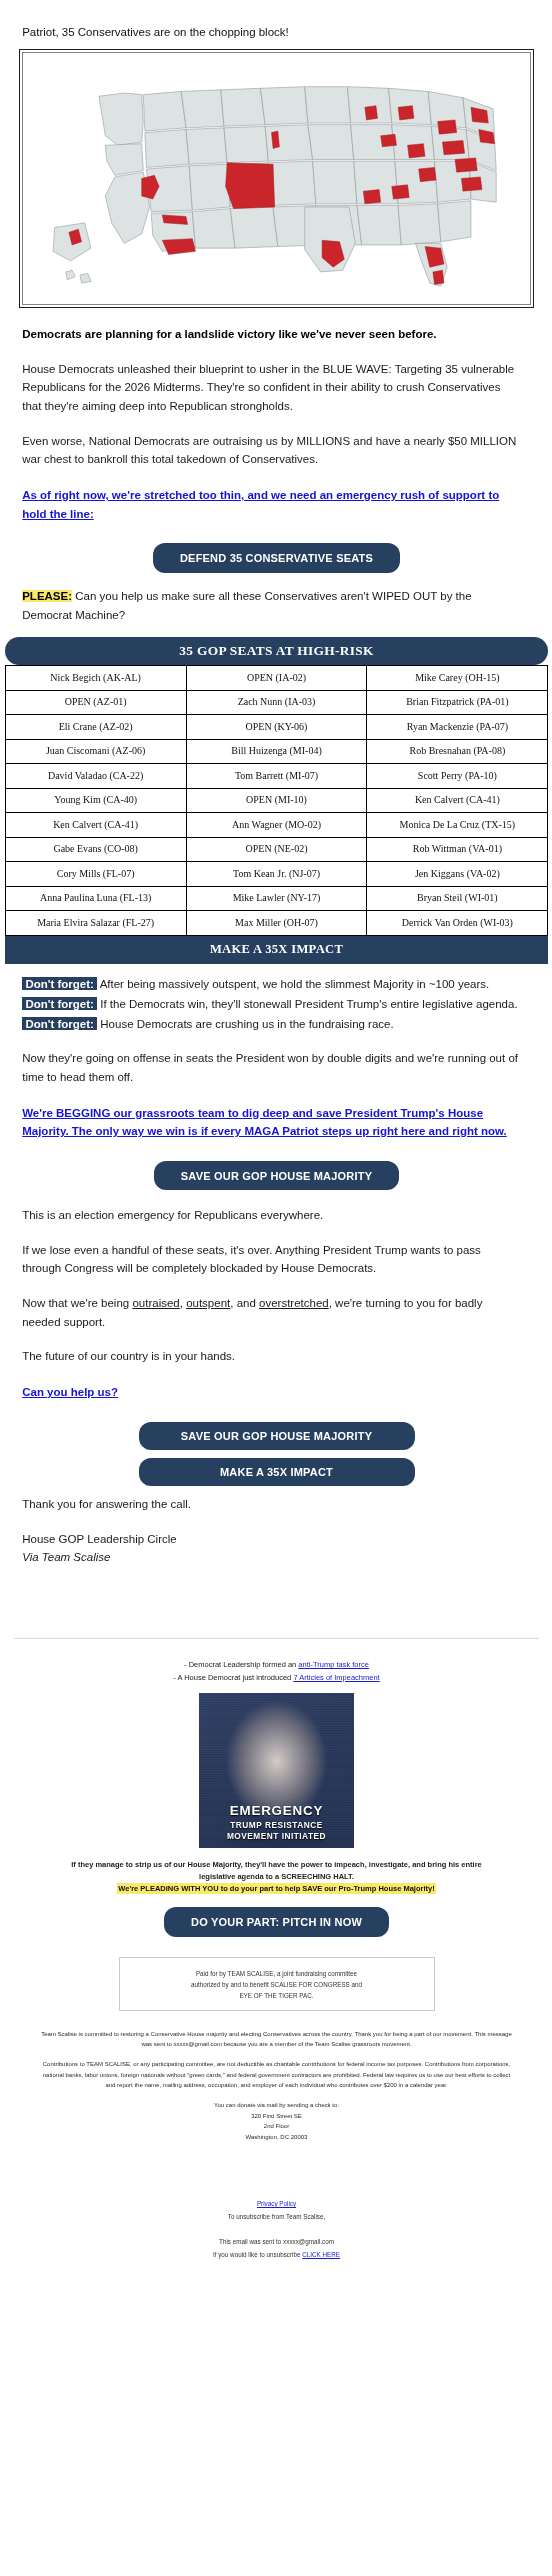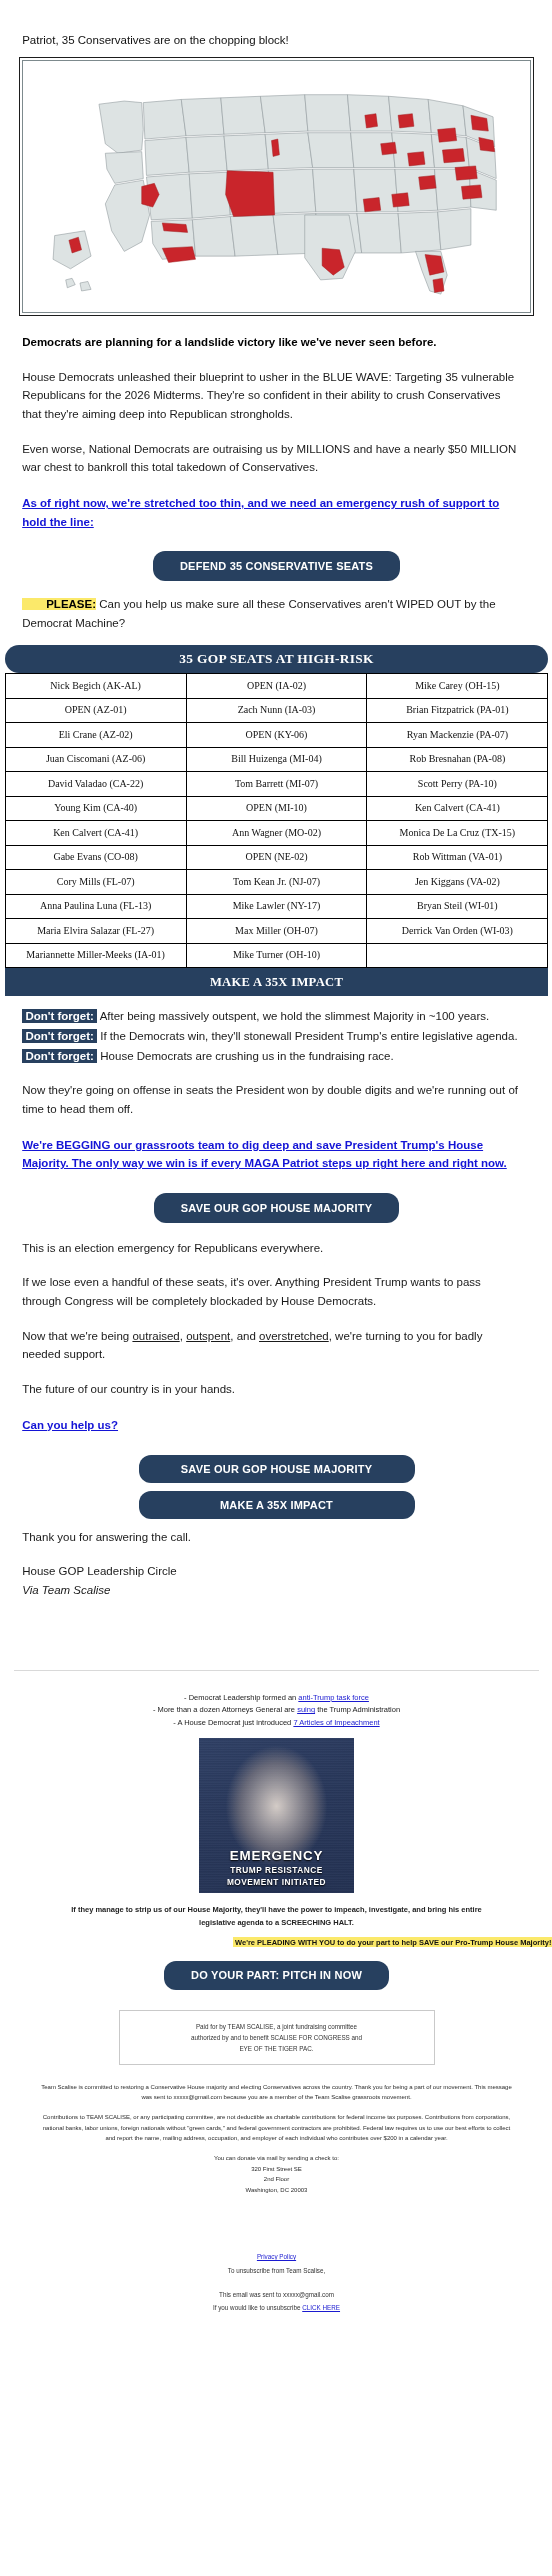--- a/index.html
+++ b/index.html
@@ -13,21 +13,21 @@
     margin: 0 auto;
     background: #ffffff;
     position: relative;
   }
   .email-body {
     padding: 0 14.2px;
   }
   .greeting {
     font-size: 11.5px;
     color: #111111;
-    padding: 32px 0 8px 8px;
+    padding: 24px 0 8px 8px;
     line-height: 1.45;
   }
   
   .map-frame {
     border: 0.8px solid #1d1d1d;
     padding: 2.4px;
     margin: 0 4.7px 0 4.7px;
     background: #ffffff;
   }
   .map-inner {
@@ -65,21 +65,20 @@
     line-height: 1.6;
     margin: 17.4px 0 0 0;
     padding-left: 8px;
     padding-right: 17.4px;
     cursor: pointer;
   }
   .hl-yellow {
     background: #fbe96a;
     font-weight: bold;
     color: #000;
-    padding-left: 24px;
   }
   .underline-word { text-decoration: underline; }
   
   .cta-wrap { text-align: center; margin: 20.5px 0 4.7px 0; }
   .cta {
     display: inline-block;
     background: #27405f;
     color: #ffffff;
     font-weight: bold;
     font-size: 11px;
@@ -208,21 +207,21 @@
   }
   .promo-cap2 {
     color: #ffffff; font-weight: bold; font-size: 8.3px;
     letter-spacing: 0.5px; text-shadow: 0 0.8px 1.6px #000; margin-top: 1.6px;
   }
   .promo-note {
     text-align: center; font-size: 7.5px; color: #222;
     line-height: 1.7; margin-top: 11px; padding: 0 55px; font-weight: bold;
   }
   .promo-hl {
-    text-align: right; margin-top: 8px; font-size: 7.5px;
+    text-align: center; font-size: 7.5px;
   }
   .promo-hl span { background: #fbe96a; font-weight: bold; color:#111; padding: 0.8px 1.6px; }
   
   .paidfor-box {
     margin: 20.5px auto 0 auto;
     width: 316px;
     border: 0.8px solid #c9c9c9;
     padding: 9.5px 8px;
     text-align: center;
     font-size: 6.3px;
@@ -410,25 +409,20 @@
           <tr>
             <td>Anna Paulina Luna (FL-13)</td>
             <td>Mike Lawler (NY-17)</td>
             <td>Bryan Steil (WI-01)</td>
           </tr>
           <tr>
             <td>Maria Elvira Salazar (FL-27)</td>
             <td>Max Miller (OH-07)</td>
             <td>Derrick Van Orden (WI-03)</td>
           </tr>
-          <tr>
-            <td>Mariannette Miller-Meeks (IA-01)</td>
-            <td>Mike Turner (OH-10)</td>
-            <td class="empty"></td>
-          </tr>
         </tbody>
     </table>
   </div>
   <div class="impact-bar">MAKE A 35X IMPACT</div>
 
   <div class="email-body">
 
     <div class="df-list">
       <div class="df-line">
         <span class="df-tag">Don't forget:</span><span> After being massively outspent, we hold the slimmest Majority in ~100 years.</span>
@@ -475,23 +469,20 @@
 
     <div class="spacer-60"></div>
   </div>
 
   <hr class="divider">
 
   <div>
     <div class="mini-bullets">
       <div>
         <span>- Democrat Leadership formed an </span><a>anti-Trump task force</a><span></span>
-      </div>
-      <div>
-        <span>- More than a dozen Attorneys General are </span><a>suing</a><span> the Trump Administration</span>
       </div>
       <div>
         <span>- A House Democrat just introduced </span><a>7 Articles of Impeachment</a><span></span>
       </div>
     </div>
 
     <div class="promo-img-wrap">
       <div class="promo-img">
         <div class="promo-face"></div>
         <div class="promo-caption">

